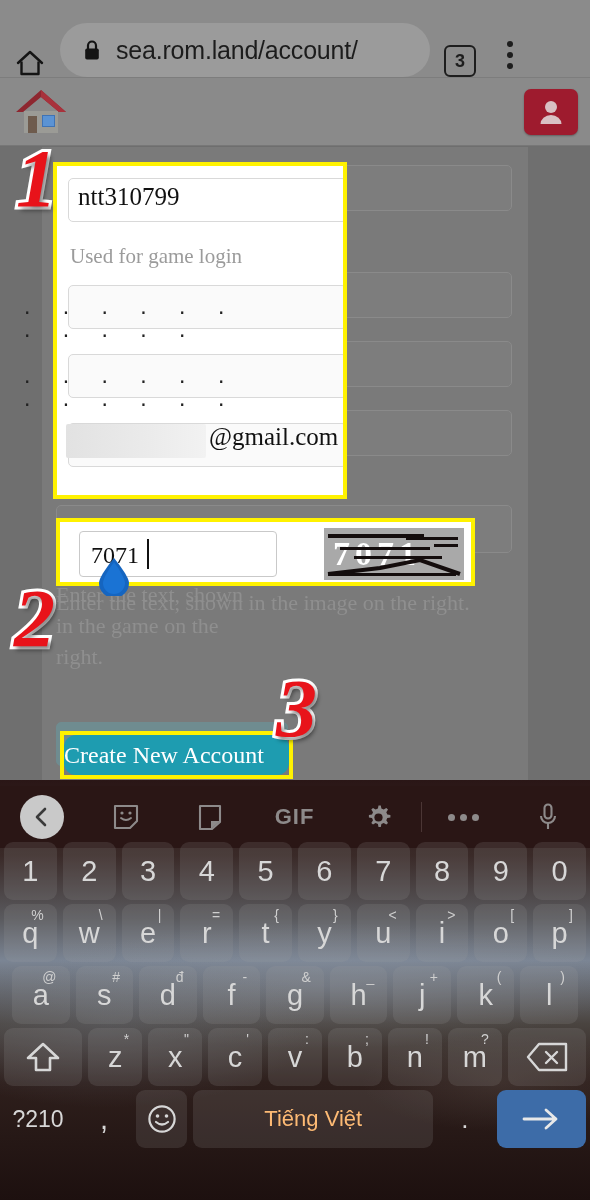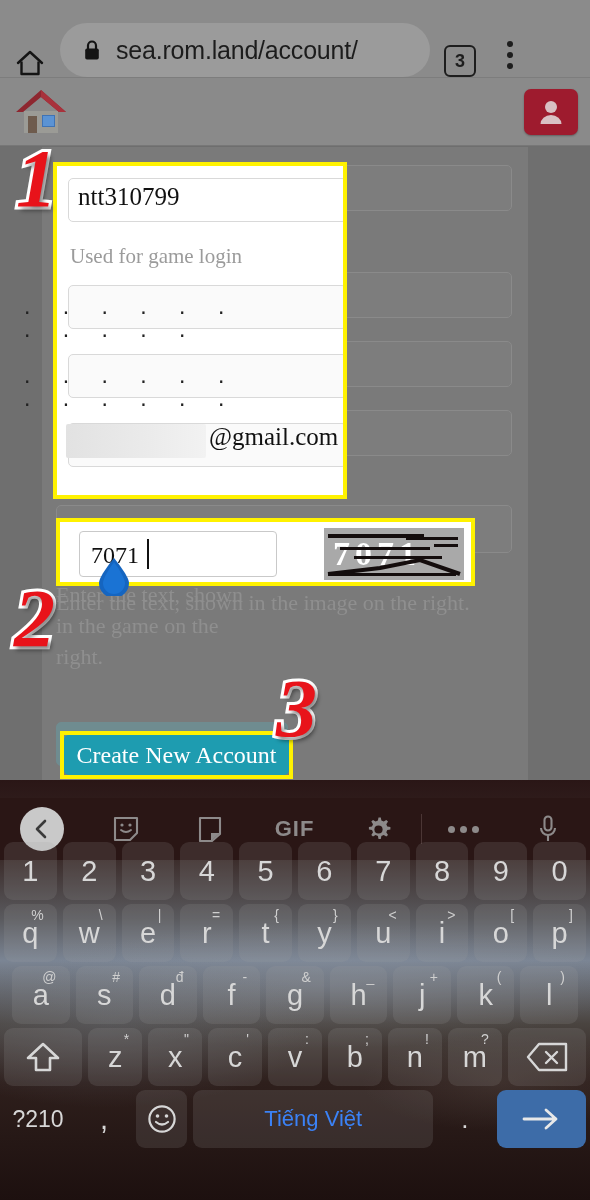--- a/index.html
+++ b/index.html
@@ -132,22 +132,22 @@
     background: #aaa; overflow: hidden;
   }
   .drop-handle {
     position: absolute; left: 97px; top: 558px; width: 34px; height: 38px; z-index: 9;
   }
 
   
   #hl3 { left: 60px; top: 731px; width: 233px; height: 48px; background: transparent; }
   .submit-btn {
     position: absolute; left: 0; top: 0; width: 225px; height: 40px;
-    background: #1e9cb0; border-radius: 5px;
-    display: flex; align-items: center; justify-content: center;
+    background: #1e9cb0; border-radius: 12px;
+    display: flex; align-items: center; justify-content: flex-start;
     color: #fff; font-size: 24px; font-family: "Liberation Serif", serif;
   }
 
   
   .step {
     position: absolute; z-index: 20;
     font-family: "Liberation Serif", serif;
     font-weight: 700; font-style: italic;
     color: #e8131a;
     -webkit-text-stroke: 6px #ffffff;
@@ -166,21 +166,21 @@
   }
   .kb-bg {
     position: absolute; inset: 0;
     background:
       radial-gradient(ellipse 300px 120px at 18% 58%, rgba(120,130,145,.30), transparent 70%),
       radial-gradient(ellipse 420px 90px at 55% 49%, rgba(150,160,175,.26), transparent 70%),
       radial-gradient(ellipse 200px 70px at 85% 72%, rgba(110,100,95,.25), transparent 70%),
       linear-gradient(180deg,#2a1616 0%,#3a2a28 18%,#5a5a5e 33%,#7b8594 43%,#4a4440 58%,#2e1f1c 72%,#1d100f 100%);
   }
   .kb-toolbar {
-    position: absolute; left: 0; top: 18px; width: 590px; height: 62px;
+    position: absolute; left: 0; top: 6px; width: 590px; height: 62px;
     background: #2a1615;
     display: flex; align-items: center; z-index: 2;
   }
   .tb-item { flex: 1; display: flex; align-items: center; justify-content: center; height: 62px; }
   .tb-back {
     width: 44px; height: 44px; border-radius: 50%; background: #c9c9c9;
     display: flex; align-items: center; justify-content: center;
   }
   .tb-gif {
     font-family: "Liberation Sans", sans-serif; font-weight: 700;
@@ -198,21 +198,21 @@
     display: flex; align-items: center; justify-content: center;
     color: #d7d7d7; font-family: "Liberation Sans", sans-serif;
     font-size: 29px; font-weight: 300;
   }
   .key .alt {
     position: absolute; top: 3px; right: 13px;
     font-size: 14px; color: #cfcfcf; font-weight: 400;
   }
   .krow.r3 { padding: 0 12px; }
   .key.wide { flex: 1.45; }
-  .key.space { flex: 5.1; font-size: 22px; color: #3b82f6; justify-content: center; }
+  .key.space { flex: 5.1; font-size: 22px; color: #fdba74; justify-content: center; }
   .key.enter { flex: 1.9; background: #3d6ca8; }
   .key.sym { font-size: 23px; }
   .key.plain { background: transparent; }
   .key.emoji { flex: 1.1; }
   .key.dotkey { flex: 1.1; background: transparent; font-size: 26px; }
 </style>
 </head>
 <body>
 
 <div id="screen">

